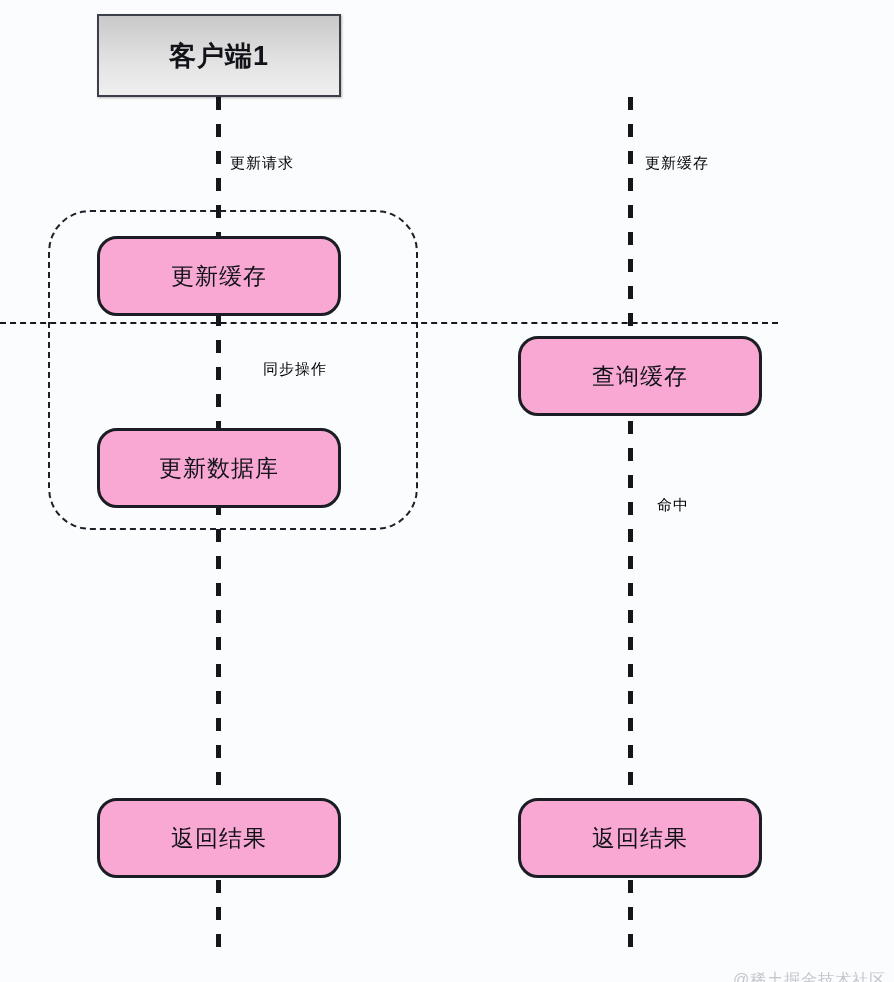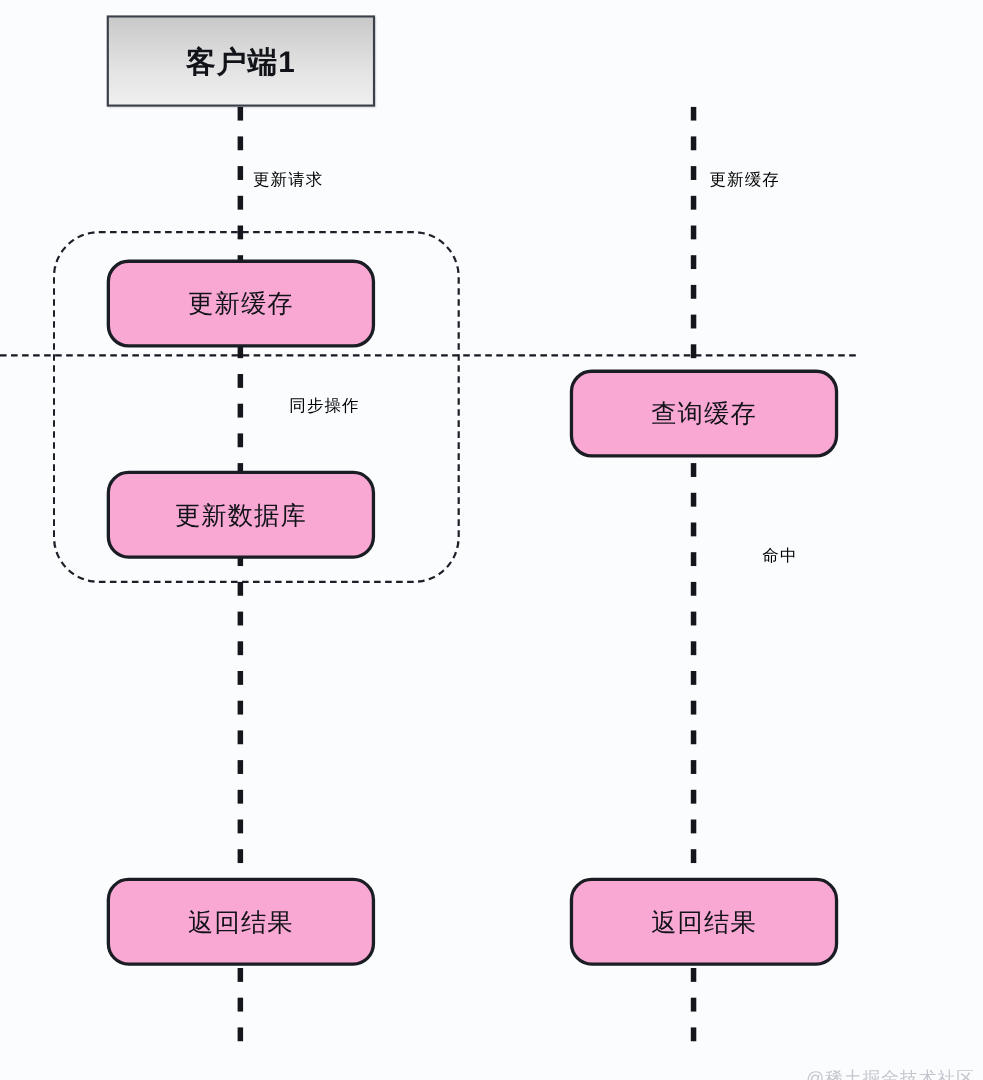--- a/index.html
+++ b/index.html
@@ -129,21 +129,21 @@
   <div class="msg-label" style="left:231px; top:360px;margin-left:32px;">同步操作</div>
 
   <div class="action" style="left:518px; top:336px; width:244px; height:80px;">
     <span class="alabel">查询缓存</span>
   </div>
 
   <div class="action" style="left:97px; top:428px; width:244px; height:80px;">
     <span class="alabel">更新数据库</span>
   </div>
 
-  <div class="msg-label" style="left:693px; top:496px;">命中</div>
+  <div class="msg-label" style="left:657px; top:496px;">命中</div>
 
   <div class="action" style="left:97px; top:798px; width:244px; height:80px;">
     <span class="alabel">返回结果</span>
   </div>
 
   <div class="action" style="left:518px; top:798px; width:244px; height:80px;">
     <span class="alabel">返回结果</span>
   </div>
 
   <div class="watermark" style="left:733px; top:952px;">@稀土掘金技术社区</div>

